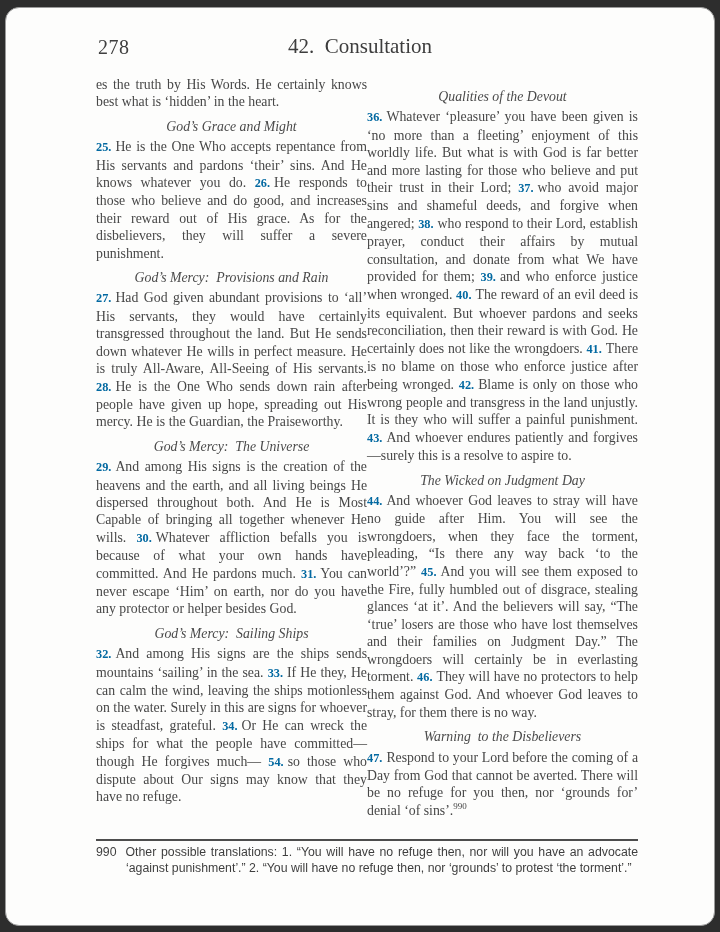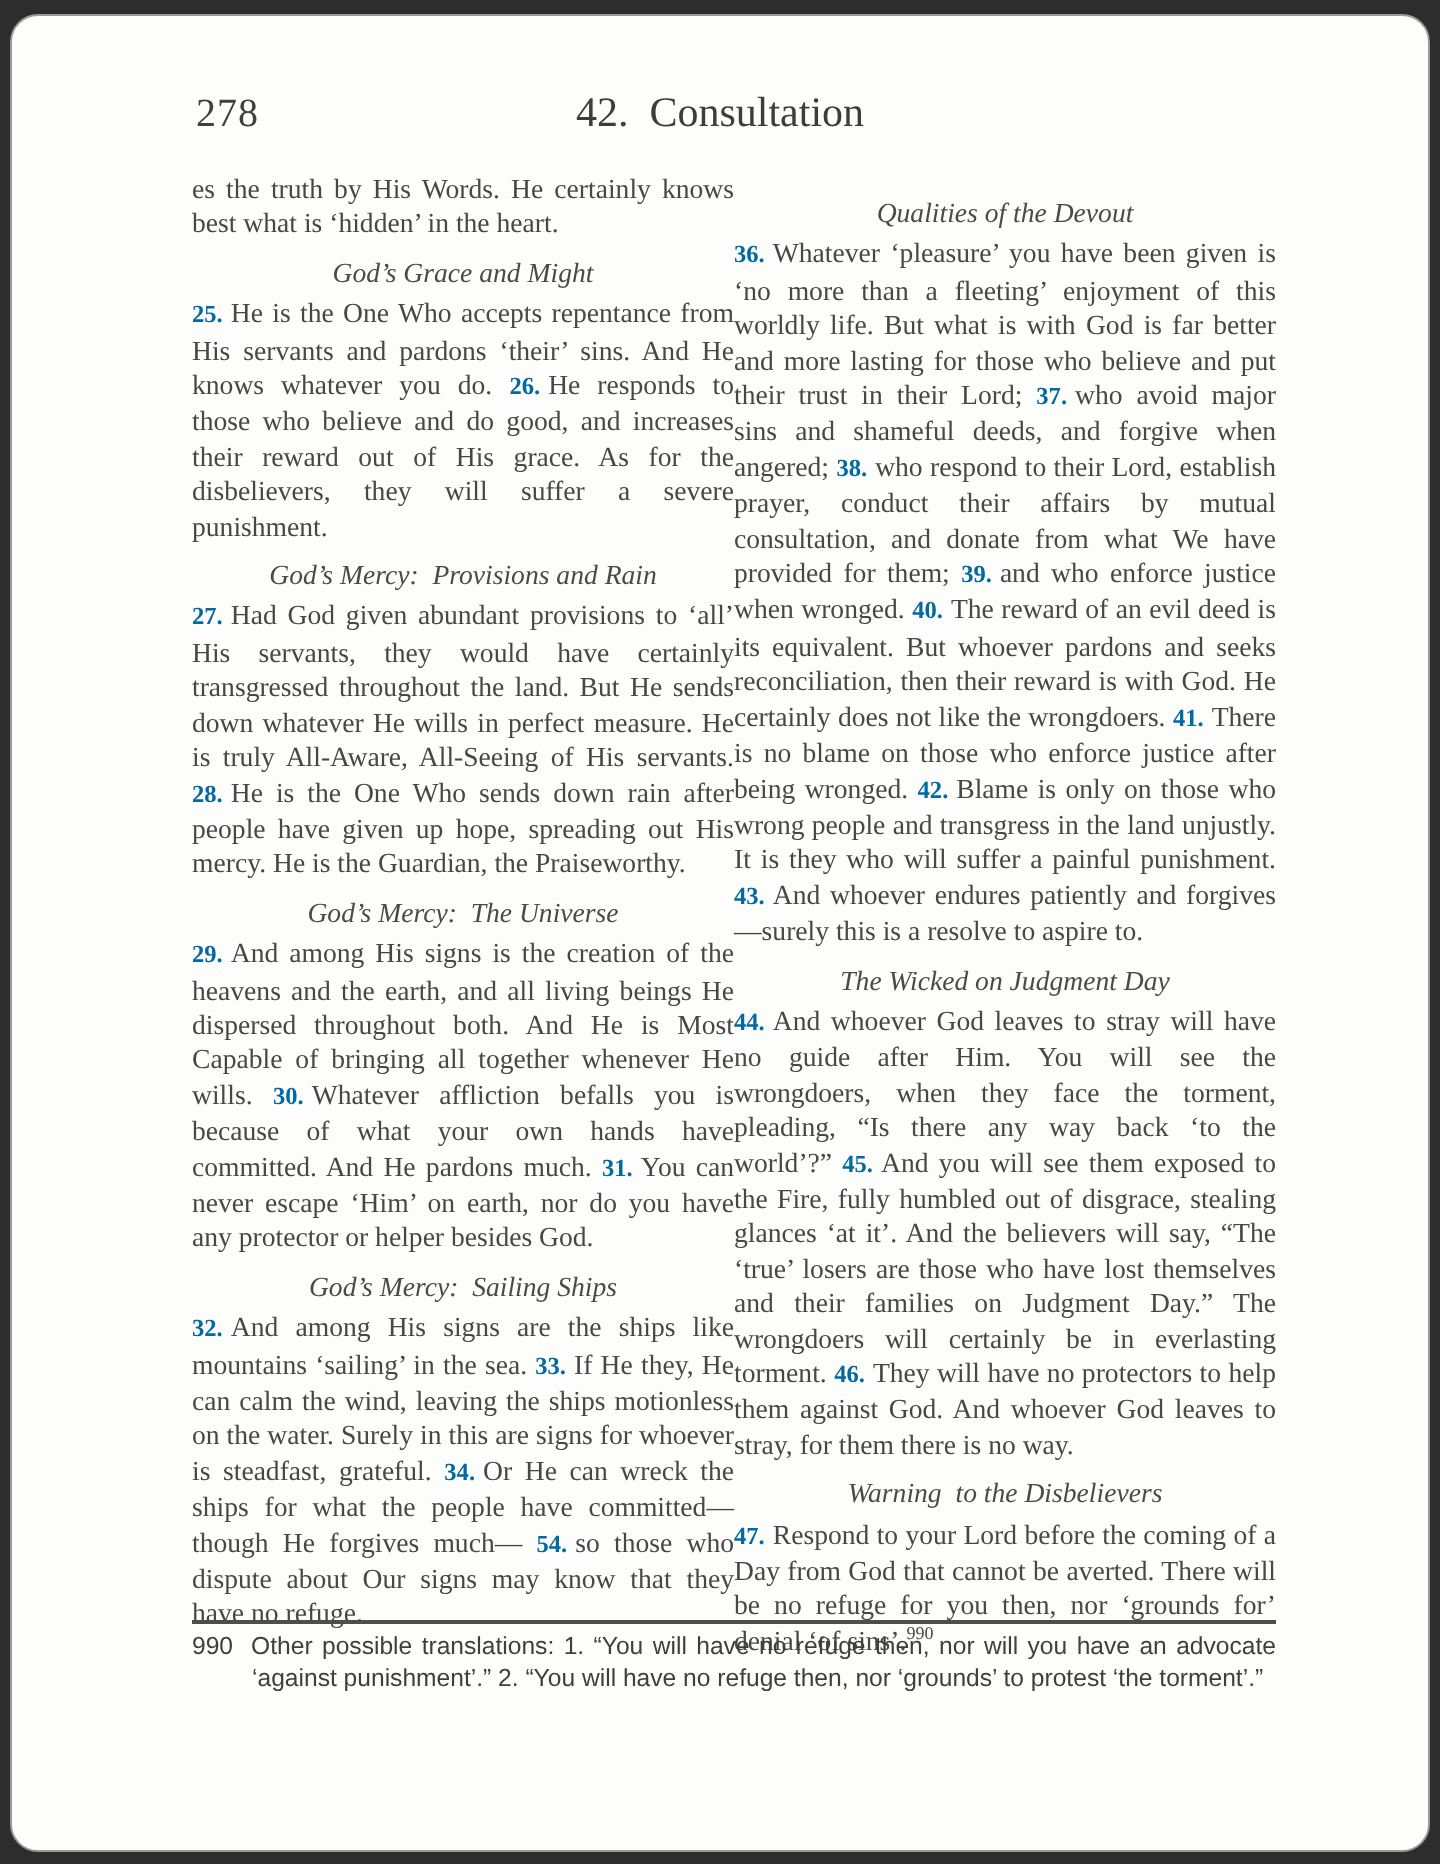--- a/index.html
+++ b/index.html
@@ -17,21 +17,21 @@
   .page {
     position: absolute;
     left: 5px;
     top: 7px;
     right: 5px;
     bottom: 6px;
     background: #fdfdfc;
     border: 1px solid #9a9a9a;
     border-radius: 14px;
     box-sizing: border-box;
-    padding: 36px 76px 0 90px;
+    padding: 26px 76px 0 90px;
     color: #474747;
   }
   .page-header {
     position: relative;
     height: 30px;
     margin-bottom: 12px;
   }
   .page-number {
     position: absolute;
     left: 2px;
@@ -81,21 +81,21 @@
   .fn-ref {
     font-size: 9px;
     vertical-align: super;
     line-height: 0;
     color: #474747;
   }
   .footnote-area {
     position: absolute;
     left: 90px;
     right: 76px;
-    top: 802px;
+    top: 831px;
   }
   .fn-rule {
     border: none;
     border-top: 2px solid #4d4d4d;
     margin: 0 0 3px 0;
   }
   .footnote {
     margin: 0;
     font-family: "Liberation Sans", "DejaVu Sans", sans-serif;
     font-size: 12.3px;
@@ -138,21 +138,21 @@
 
       <section>
         <h3 class="sec-heading">God’s Mercy:  The Universe</h3>
         <p class="verse-para"><span class="vnum">29.</span><span class="vtext">And among His signs is the creation of the heavens and the earth, and all living beings He dispersed throughout both. And He is Most Capable of bringing all together whenever He wills.</span>
           <span class="vnum">30.</span><span class="vtext">Whatever affliction befalls you is because of what your own hands have committed. And He pardons much.</span>
           <span class="vnum">31.</span><span class="vtext">You can never escape ‘Him’ on earth, nor do you have any protector or helper besides God.</span></p>
       </section>
 
       <section>
         <h3 class="sec-heading">God’s Mercy:  Sailing Ships</h3>
-        <p class="verse-para"><span class="vnum">32.</span><span class="vtext">And among His signs are the ships like mountains ‘sailing’ in the sea.</span>
+        <p class="verse-para"><span class="vnum">32.</span><span class="vtext">And among His signs are the ships sends mountains ‘sailing’ in the sea.</span>
           <span class="vnum">33.</span><span class="vtext">If He they, He can calm the wind, leaving the ships motionless on the water. Surely in this are signs for whoever is steadfast, grateful.</span>
           <span class="vnum">34.</span><span class="vtext">Or He can wreck the ships for what the people have committed—though He forgives much—</span>
           <span class="vnum">54.</span><span class="vtext">so those who dispute about Our signs may know that they have no refuge.</span></p>
       </section>
     </div>
 
     <div class="col">
       <section>
         <h3 class="sec-heading" style="margin-top:12px;">Qualities of the Devout</h3>
         <p class="verse-para"><span class="vnum">36.</span><span class="vtext">Whatever ‘pleasure’ you have been given is ‘no more than a fleeting’ enjoyment of this worldly life. But what is with God is far better and more lasting for those who believe and put their trust in their Lord;</span>

